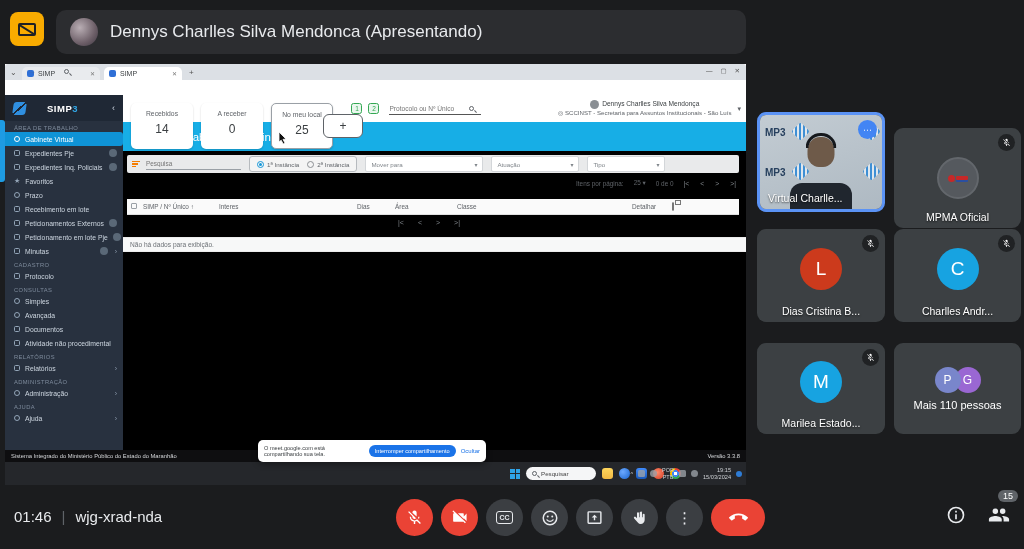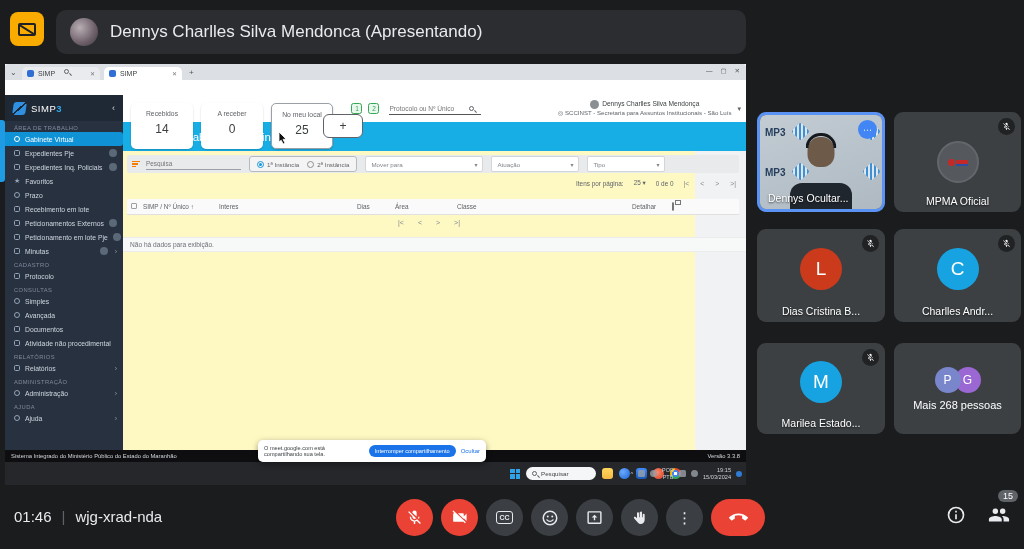--- a/index.html
+++ b/index.html
@@ -25,21 +25,21 @@
   .winctl { top:3px; right:6px; display:flex; gap:8px; font-size:6.5px; color:#555; }
   .addrbar { left:0; top:16px; width:741px; height:15px; background:#fff; border-bottom:1px solid #e3e5e8; display:flex; align-items:center; gap:7px; padding:0 8px; font-size:8px; color:#5f6368; }
   .urlbox { flex:1; height:11px; background:#f1f3f4; border-radius:6px; display:flex; align-items:center; gap:5px; padding:0 7px; font-size:6.8px; color:#555; }
   .chrome-avatar { width:9px; height:9px; border-radius:50%; background:#9aa0a6; }
 
   
   .appbody { left:0; top:31px; width:741px; height:355px; background:#f1f2f3; overflow:hidden; }
   .sidebar { left:0; top:0; width:118px; height:355px; background:#28313f; }
   .sb-logo { height:26px; background:#1f2835; display:flex; align-items:center; gap:5px; padding:0 8px; }
   .sb-logo-mark { width:13px; height:13px; background:linear-gradient(135deg,#2f8fe0 0%,#2f8fe0 45%,#1f2835 45%,#1f2835 55%,#2f8fe0 55%); border-radius:3px; transform:skewX(-8deg); }
-  .sb-logo-text { font-size:9.5px; font-weight:normal; color:#fff; letter-spacing:.5px; }
+  .sb-logo-text { font-size:9.5px; font-weight:bold; color:#fff; letter-spacing:.5px;margin-left:16px; }
   .sb-logo-text b { color:#31a8e8; }
   .sb-collapse { margin-left:auto; color:#cfd8e3; font-size:9px; }
   .sb-sec { font-size:5.8px; color:#7e8b9c; letter-spacing:.4px; padding:4px 0 2px 9px; height:11px; }
   .sb-item { height:14px; display:flex; align-items:center; gap:5px; padding:0 6px 0 9px; font-size:6.8px; color:#cdd6e0; white-space:nowrap; }
   .sb-item .ic { width:6px; height:6px; border:1px solid #93a5b8; border-radius:1.5px; flex:0 0 auto; }
   .sb-item .ic.star { border:none; width:auto; height:auto; color:#93a5b8; font-size:7px; line-height:6px; }
   .sb-item .ic.round { border-radius:50%; }
   .sb-item .badge { margin-left:auto; width:8px; height:8px; border-radius:50%; background:#5a6877; flex:0 0 auto; }
   .sb-item .chev { margin-left:auto; color:#8c9aab; font-size:7px; }
   .sb-item .badge + .chev { margin-left:2px; }
@@ -54,21 +54,21 @@
   .proto-search { display:flex; align-items:center; border-bottom:1px solid #555; width:92px; margin-left:10px; height:13px; }
   .proto-search input { border:none; outline:none; width:80px; font-size:6.6px; color:#444; background:transparent; font-family:"Liberation Sans",sans-serif; }
   .mag { width:5px; height:5px; border:1px solid #5f6368; border-radius:50%; position:relative; flex:0 0 auto; }
   .mag::after { content:""; position:absolute; left:4px; top:4px; width:3px; height:1px; background:#5f6368; transform:rotate(45deg); }
   .userblock { margin-left:auto; margin-right:6px; text-align:center; line-height:1.25; }
   .ub-name { font-size:6.6px; color:#3c4043; display:flex; align-items:center; justify-content:center; gap:3px; }
   .ub-av { width:9px; height:9px; border-radius:50%; background:#8a8f94; display:inline-block; }
   .ub-unit { font-size:6.1px; color:#5f6368; }
   .pin { color:#5f6368; font-size:6px; }
   .banner { left:0; top:27px; width:623px; height:29px; background:#17aee6; color:#fff; font-size:11.5px; display:flex; align-items:center; padding-left:16px; }
-  .content { left:0; top:56px; width:572px; height:299px; background:#fef9c3; }
+  .content { left:0; top:56px; width:623px; height:299px; background:#000000; }
 
   .card { top:8px; width:62px; height:46px; background:#fff; border-radius:5px; box-shadow:0 1px 2px rgba(0,0,0,.18); text-align:center; padding-top:7px; }
   .card .cl { font-size:6.8px; color:#5f6368; }
   .card .cv { font-size:12px; color:#3c4043; margin-top:5px; }
   .card.sel { border:1px solid #9aa0a6; }
   .plusbtn { top:19px; left:200px; width:40px; height:24px; border:1.3px solid #5f6368; border-radius:6px; background:#fff; font-size:12px; color:#3c4043; display:flex; align-items:center; justify-content:center; }
 
   .filterrow { left:4px; top:60px; width:612px; height:18px; background:#e9eaeb; border-radius:2px; display:flex; align-items:center; }
   .f-ic { width:8px; margin-left:5px; }
   .f-ic div { height:1.4px; background:#f57c00; margin:1.2px 0; }
@@ -464,24 +464,24 @@
     <span class="bg-mp3" style="left:5px; top:52px">MP3</span>
     <span class="bg-diamond" style="left:34px; top:10px"></span>
     <span class="bg-diamond" style="left:34px; top:50px"></span>
     <span class="bg-diamond" style="right:4px; top:10px"></span>
     <span class="bg-diamond" style="right:4px; top:50px"></span>
     <div class="sil-body"></div>
     <div class="sil-head"></div>
     <div class="headset"></div>
   </div>
   <div class="moreblue">⋯</div>
-  <div class="tname left">Dennys Ocultar...</div>
-</div>
-
-<div class="tile" style="left:894px; top:112px; width:127px; height:100px;">
+  <div class="tname left">Virtual Charlle...</div>
+</div>
+
+<div class="tile" style="left:894px; top:128px; width:127px; height:100px;">
   <div class="micoff">
     <svg width="9" height="9" viewBox="0 0 24 24">
         <path fill="#fff" d="M15 10.6V5a3 3 0 0 0-6 0v.2l6 5.4zm4 .4h-1.7c0 .6-.1 1.2-.3 1.8l1.3 1.2c.4-.9.7-1.9.7-3zM4.3 3 3 4.3l6 6V11a3 3 0 0 0 5.1 2.1l1.5 1.4A5 5 0 0 1 7 11H5.3a6.7 6.7 0 0 0 5.7 6.6V21h2v-3.4c.8-.1 1.6-.4 2.3-.8l4.4 4.4 1.3-1.3L4.3 3z"></path>
       </svg>
   </div>
   <div class="tilecenter">
     <div class="mpma-av">
       <span class="mpma-dot"></span>
       <span class="mpma-bar"></span>
     </div>
@@ -524,21 +524,21 @@
   </div>
   <div class="tname">Marilea Estado...</div>
 </div>
 
 <div class="tile" style="left:894px; top:343px; width:127px; height:91px;">
   <div class="tilecenter">
     <div class="pg-wrap">
       <span class="pg-c" style="background:#7986cb; z-index:2">P</span>
       <span class="pg-c" style="background:#9a67d3; margin-left:-6px">G</span>
     </div>
-    <div style="font-size:11px; color:#fff">Mais 268 pessoas</div>
+    <div style="font-size:11px; color:#fff">Mais 110 pessoas</div>
   </div>
 </div>
 
 <div class="meetinfo abs">
   <span>01:46</span>
   <span class="sep">|</span>
   <span>wjg-xrad-nda</span>
 </div>
 
 <div class="controls abs">

